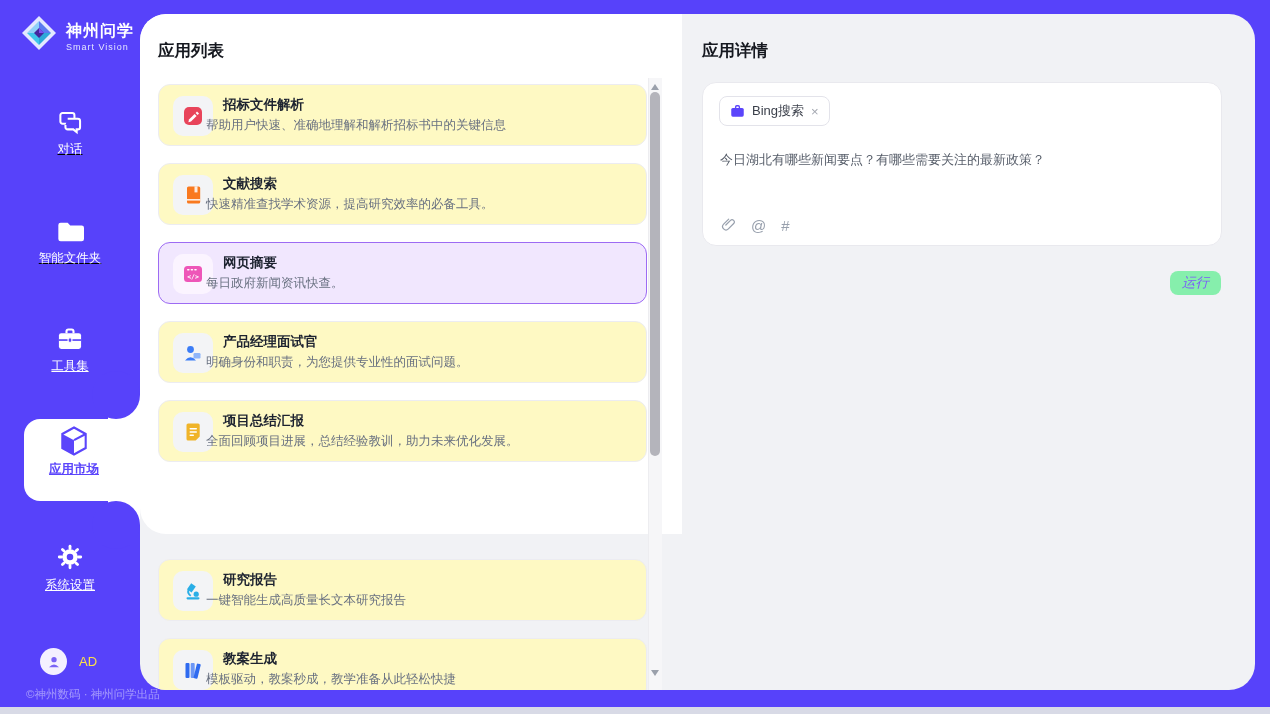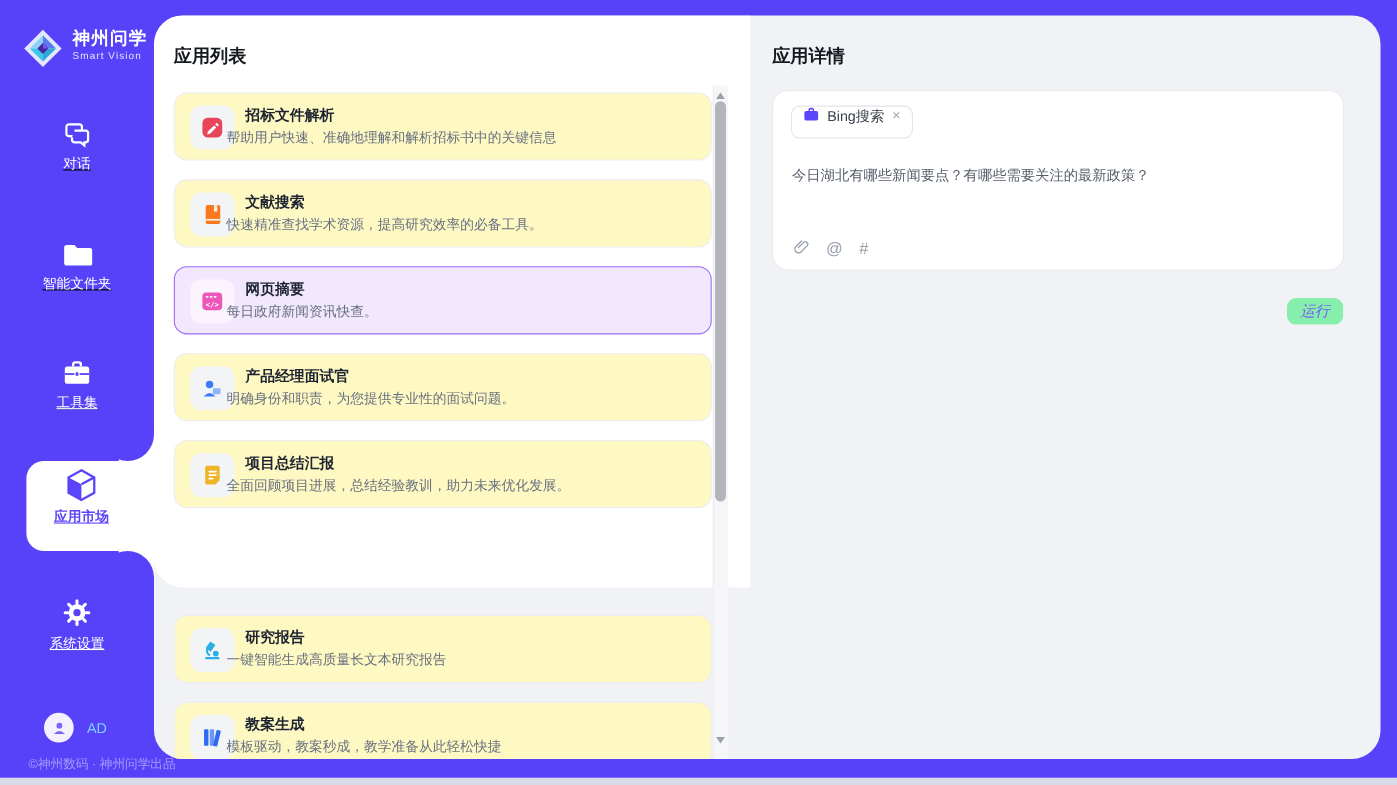--- a/index.html
+++ b/index.html
@@ -6,38 +6,38 @@
   html,body { width:1270px; height:714px; }
   body { position:relative; background:#5742fa; overflow:hidden;
          font-family:"Liberation Sans","DejaVu Sans",sans-serif; }
 
   
   .content { position:absolute; left:140px; top:14px; width:1115px; height:676px;
              background:#f1f2f5; border-radius:26px; overflow:hidden; }
   .bottom-strip { position:absolute; left:0; top:707px; width:1270px; height:7px; background:#d8dae6; }
 
   
-  .logo { position:absolute; left:20px; top:14px; display:flex; align-items:flex-start; gap:8px;margin-top:11px; }
+  .logo { position:absolute; left:20px; top:14px; display:flex; align-items:flex-end; gap:8px; }
   .logo-name { color:#fff; font-size:16px; font-weight:700; letter-spacing:1px; }
   .logo-sub  { color:#e4e6ff; font-size:9px; letter-spacing:1px; }
   .nav-item { position:absolute; width:140px; text-align:center; cursor:pointer;text-decoration:underline; }
   .nav-item svg { display:block; margin:0 auto 6px; }
   .nav-label { color:#fff; font-size:12.5px; }
   .nav-label.u { text-decoration:underline; }
   .bubble-main { position:absolute; left:24px; top:419px; width:92px; height:82px;
                  background:#fff; border-radius:16px 0 0 16px; }
   .bubble-arm  { position:absolute; left:108px; top:395px; width:32px; height:130px; background:#fff; }
   .bubble-cut  { position:absolute; width:48px; height:48px; border-radius:50%; background:#5742fa; }
   .cut-top { left:92px; top:371px; } .cut-bot { left:92px; top:501px; }
   .nav-active { position:absolute; left:24px; top:425px; width:100px; text-align:center; cursor:pointer; }
   .nav-active .nav-label { color:#5b45fb; font-weight:700; text-decoration:underline; }
   .user-row { position:absolute; left:40px; top:648px; display:flex; align-items:center; gap:12px; cursor:pointer; }
   .avatar { width:27px; height:27px; border-radius:50%; background:#f4f0ff; display:flex;
             align-items:center; justify-content:center; }
-  .user-name { color:#7dd3fc; font-size:13px; }
+  .user-name { color:#fde047; font-size:13px; }
   .side-footer { position:absolute; left:26px; top:687px; color:rgba(255,255,255,.45); font-size:11.5px; }
 
   
   .list-panel { position:absolute; left:0; top:0; width:542px; height:520px;
                 background:#fff; border-radius:26px 0 0 26px; }
   .panel-title { position:absolute; font-size:16.5px; font-weight:700; color:#15181f; }
   .list-title { left:18px; top:26px; }
   .card { position:absolute; left:18px; width:489px; height:62px; background:#fef9c3;
           border:1px solid #ececf1; border-radius:12px; cursor:pointer; }
   .card.selected { background:#f1e7fe; border:1.5px solid #9d6bf3; }
@@ -53,21 +53,21 @@
   .sb-thumb { position:absolute; left:510px; top:78px; width:10px; height:364px; background:#b4b4bb; border-radius:5px; }
   .sb-arrow { position:absolute; left:511px; width:0; height:0; border-left:4px solid transparent;
               border-right:4px solid transparent; }
   .sb-up   { top:70px;  border-bottom:6px solid #9aa0ab; }
   .sb-down { top:656px; border-top:6px solid #9aa0ab; }
 
   
   .detail-title { left:562px; top:26px; }
   .detail-card { position:absolute; left:562px; top:68px; width:520px; height:164px;
                  background:#fff; border:1px solid #e9e9ee; border-radius:14px; }
-  .chip { position:absolute; left:16px; top:13px; height:30px; display:inline-flex; align-items:flex-start;
+  .chip { position:absolute; left:16px; top:13px; height:30px; display:inline-flex; align-items:center;
           gap:7px; padding:0 10px; border:1px solid #e3e3ea; border-radius:8px; background:#fff; cursor:pointer; }
   .chip-label { font-size:13px; color:#3a3f4a; }
   .chip-close { font-size:13px; color:#a3a7b0; cursor:pointer; }
   .query { position:absolute; left:17px; top:68px; width:480px; font-size:13px; color:#575e6a; cursor:text; }
   .input-icons { position:absolute; left:18px; top:133px; display:flex; align-items:center; gap:15px;
                  color:#98a0ad; font-size:15px; }
   .input-icons span { cursor:pointer; }
   .run-btn { position:absolute; left:1030px; top:257px; width:51px; height:24px; background:#86efac;
              border:none; border-radius:8px; color:#7b5df8; font-size:13.5px; cursor:pointer;
              font-family:inherit;font-style:italic; }

